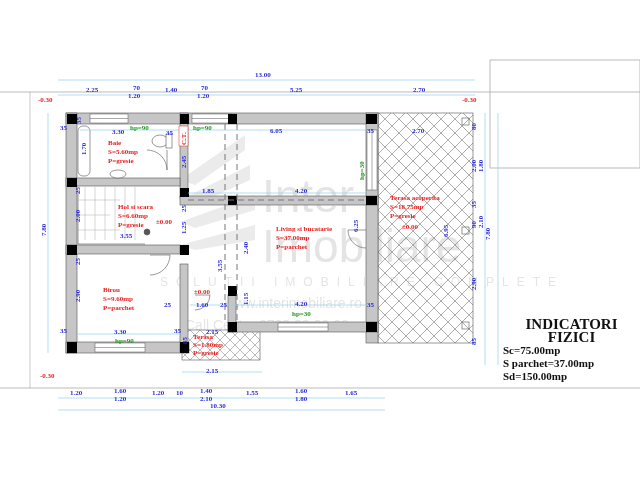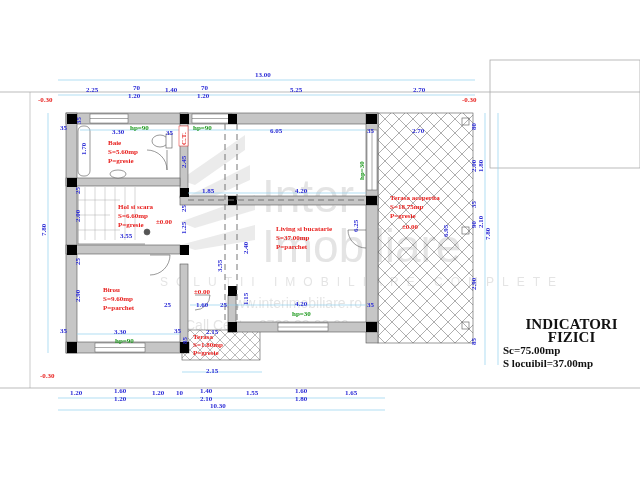--- a/index.html
+++ b/index.html
@@ -262,14 +262,15 @@
     <text class="room" x="193" y="339" font-size="6">Terasa</text>
     <text class="room" x="193" y="347" font-size="6">S=1.80mp</text>
     <text class="room" x="193" y="355" font-size="6">P=gresie</text>
   </g>
   <text class="lvl" x="194" y="294">±0.00</text>
 </svg>
 
 <div class="indicators">
   <div class="ttl">INDICATORI FIZICI</div>
   <div class="row">Sc=75.00mp</div>
-  <div class="row">S locuibil=37.00mp</div>
+  <div class="row">S parchet=37.00mp</div>
+  <div class="row">Sd=150.00mp</div>
 </div>
 
 </body></html>

